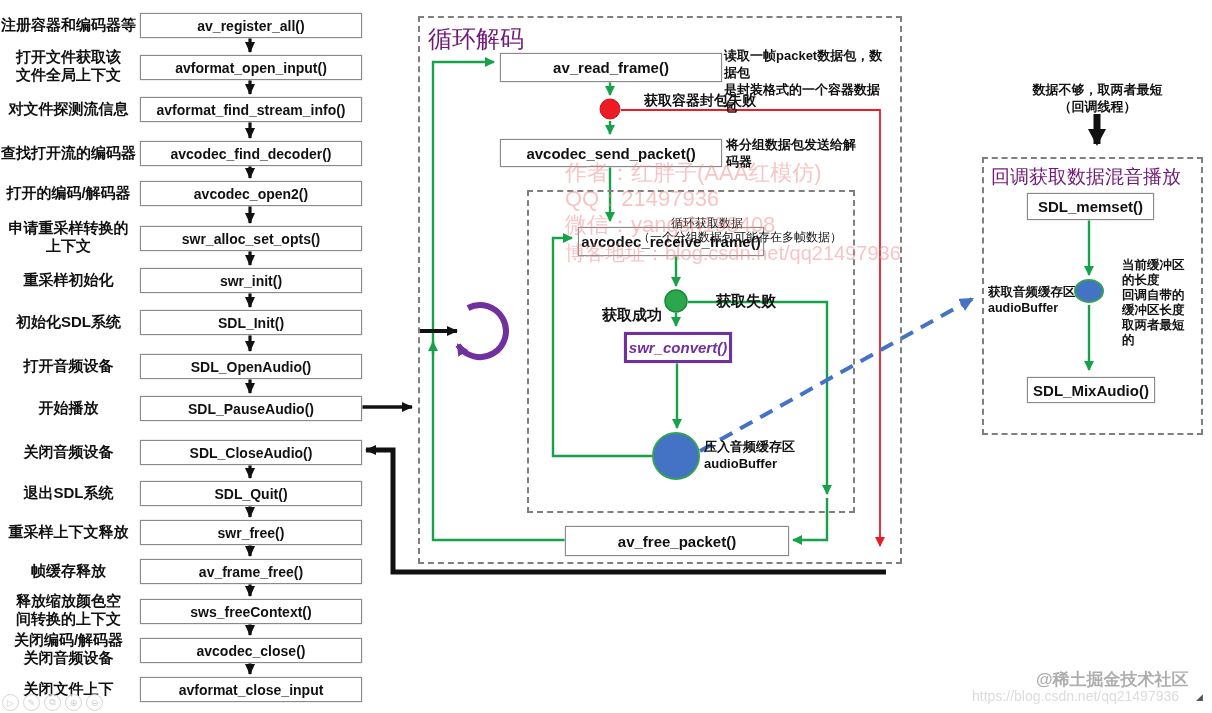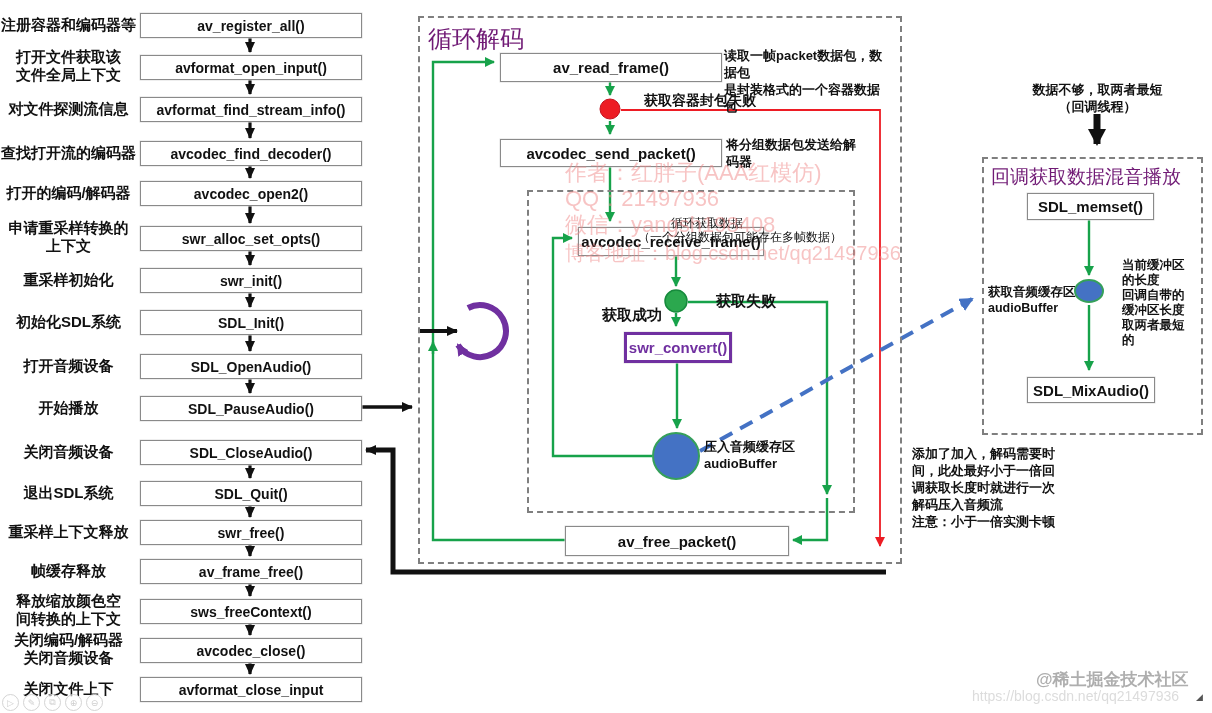--- a/index.html
+++ b/index.html
@@ -156,30 +156,25 @@
 码器</div>
 
   <div class="dash" style="left:527px;top:190px;width:324px;height:319px;"></div>
   <div class="tiny" style="left:671px;top:195px;">循环获取数据</div>
   <div class="tiny" style="left:638px;top:209px;text-align:center;">（一个分组数据包可能存在多帧数据）</div>
 
   <div class="fbox mid" style="left:578px;top:227px;width:184px;height:27px;">avcodec_receive_frame()</div>
   <div class="note" style="left:594px;top:305px;font-size:15px;margin-left:8px;">获取成功</div>
   <div class="note" style="left:716px;top:291px;font-size:15px;">获取失败</div>
 
-  <div class="fbox mid purple" style="left:624px;top:332px;width:102px;height:25px;">swr_convert()</div>
+  <div class="fbox mid purple" style="left:624px;top:332px;width:102px;height:25px;font-style:italic;">swr_convert()</div>
   <div class="note" style="left:704px;top:439px;">压入音频缓存区
 audioBuffer</div>
 
   <div class="fbox mid" style="left:565px;top:526px;width:222px;height:28px;">av_free_packet()</div>
-  <div class="note" style="left:912px;top:446px;width:150px;line-height:1.3;">添加了加入，解码需要时
-间，此处最好小于一倍回
-调获取长度时就进行一次
-解码压入音频流
-注意：小于一倍实测卡顿</div>
 
   <div class="note" style="left:1020px;top:82px;width:155px;text-align:center;">数据不够，取两者最短
 （回调线程）</div>
   <div class="dash" style="left:982px;top:157px;width:217px;height:274px;"></div>
   <div class="ttl" style="left:991px;top:164px;font-size:19px;">回调获取数据混音播放</div>
   <div class="fbox mid" style="left:1027px;top:193px;width:125px;height:25px;">SDL_memset()</div>
   <div class="note" style="left:988px;top:284px;font-size:12.5px;">获取音频缓存区
 audioBuffer</div>
   <div class="note" style="left:1122px;top:258px;font-size:12.5px;line-height:1.2;">当前缓冲区
 的长度

